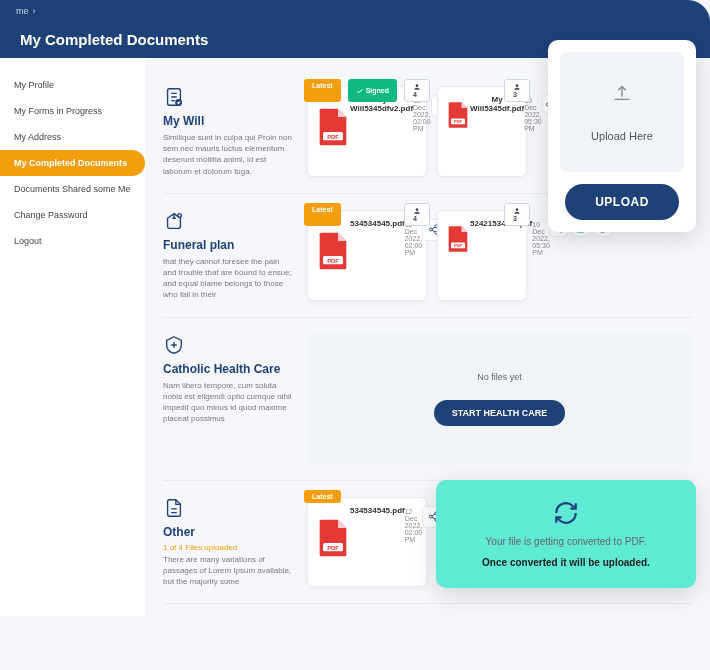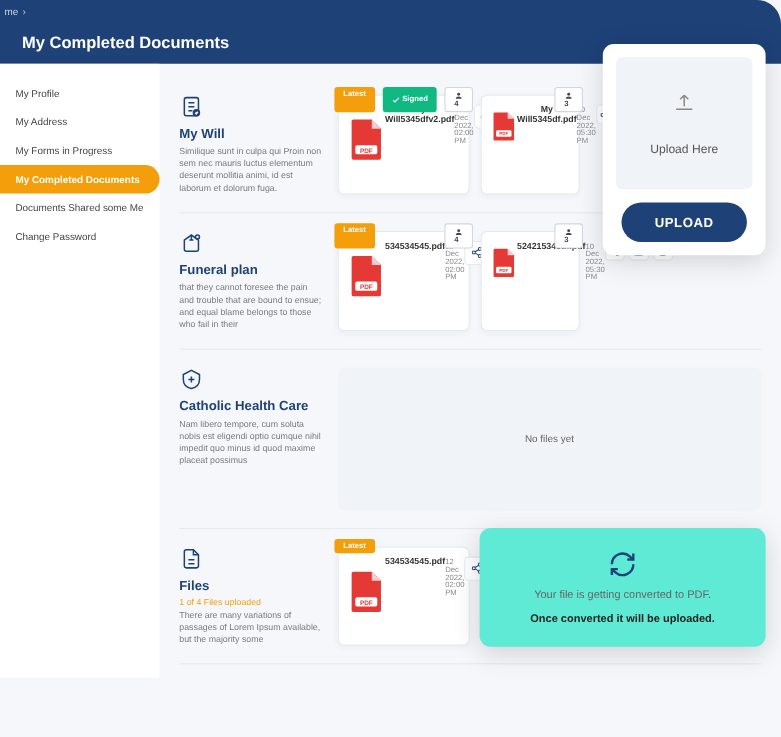--- a/index.html
+++ b/index.html
@@ -1,18 +1,18 @@
 <!DOCTYPE html>
 <html><head>
 <meta charset="utf-8">
 <style>
 *{box-sizing:border-box;margin:0;padding:0;font-family:Arial,sans-serif}
 body{background:#f5f7fa;width:710px;height:670px;overflow:hidden;position:relative}
 .header{background:#1e4178;height:58px;border-radius:0 22px 0 0;display:flex;align-items:flex-end;padding:0 0 10px 20px;color:#fff}
-.breadcrumb{font-size:9px;color:#d0d6e3;display:flex;align-items:center;gap:4px;position:absolute;top:6px;left:4px}
+.breadcrumb{font-size:9px;color:#d0d6e3;display:flex;align-items:center;gap:4px;position:absolute;top:6px;left:16px}
 .page-title{font-size:15px;font-weight:700}
 .layout{display:flex}
 .sidebar{width:145px;background:#fff;padding:14px 0;font-size:9px}
 .sidebar-item{padding:8px 14px;color:#444;cursor:pointer}
 .sidebar-item.active{background:#f59e0b;color:#fff;border-radius:0 14px 14px 0;font-weight:600}
 .main{flex:1;padding:12px 18px;overflow:auto}
 .section{display:flex;gap:14px;border-bottom:1px solid #e6eaf0;padding:16px 0}
 .section-info{width:130px}
 .sec-icon{color:#1e4178;margin-bottom:6px}
 .sec-title{color:#1e4178;font-weight:700;font-size:12px;margin-bottom:4px}
@@ -52,25 +52,26 @@
   <div class="breadcrumb">
     <span>me</span>
     <span>›</span>
   </div>
   <div class="page-title">My Completed Documents</div>
 </div>
 
 <div class="layout">
   <div class="sidebar">
     <div class="sidebar-item">My Profile</div>
+    <div class="sidebar-item">My Forms in Progress</div>
     <div class="sidebar-item">My Address</div>
-    <div class="sidebar-item">My Forms in Progress</div>
     <div class="sidebar-item active">My Completed Documents</div>
     <div class="sidebar-item">Documents Shared some Me</div>
     <div class="sidebar-item">Change Password</div>
+    <div class="sidebar-item">Logout</div>
   </div>
 
   <div class="main" id="main">
       <div class="section">
         <div class="section-info">
           <div class="sec-icon">
             <svg width="22" height="22" viewBox="0 0 24 24" fill="none" stroke="#1e4178" stroke-width="1.5">
               <rect x="5" y="3" width="14" height="18" rx="2"></rect>
               <path d="M9 8h6M9 12h6M9 16h4"></path>
               <circle cx="17" cy="18" r="3" fill="#1e4178"></circle>
@@ -268,31 +269,32 @@
               <path d="M12 3l8 4v5c0 5-3.5 8-8 9-4.5-1-8-4-8-9V7z"></path>
               <path d="M12 9v6m-3-3h6"></path>
             </svg>
           </div>
     <div class="sec-title">Catholic Health Care</div>
 
     <div class="sec-desc">Nam libero tempore, cum soluta nobis est eligendi optio cumque nihil impedit quo minus id quod maxime placeat possimus</div>
         </div>
         <div class="empty">
           <div class="empty-txt">No files yet</div>
+      <button class="pill-btn">START HEALTH CARE</button>
         </div>
       </div>
       <div class="section">
         <div class="section-info">
           <div class="sec-icon">
             <svg width="22" height="22" viewBox="0 0 24 24" fill="none" stroke="#1e4178" stroke-width="1.5">
               <path d="M14 3H7a2 2 0 0 0-2 2v14a2 2 0 0 0 2 2h10a2 2 0 0 0 2-2V8z"></path>
               <path d="M14 3v5h5M9 13h6M9 17h6"></path>
             </svg>
           </div>
-    <div class="sec-title">Files</div>
+    <div class="sec-title">Other</div>
     <div class="sec-sub">1 of 4 Files uploaded</div>
     <div class="sec-desc">There are many variations of passages of Lorem Ipsum available, but the majority some</div>
         </div>
         <div class="cards">
           <div class="card">
             <div class="badge-row">
               <span class="badge b-latest">Latest</span>
             </div>
         <div class="pdf-icon">
               <svg width="34" height="40" viewBox="0 0 40 48">

